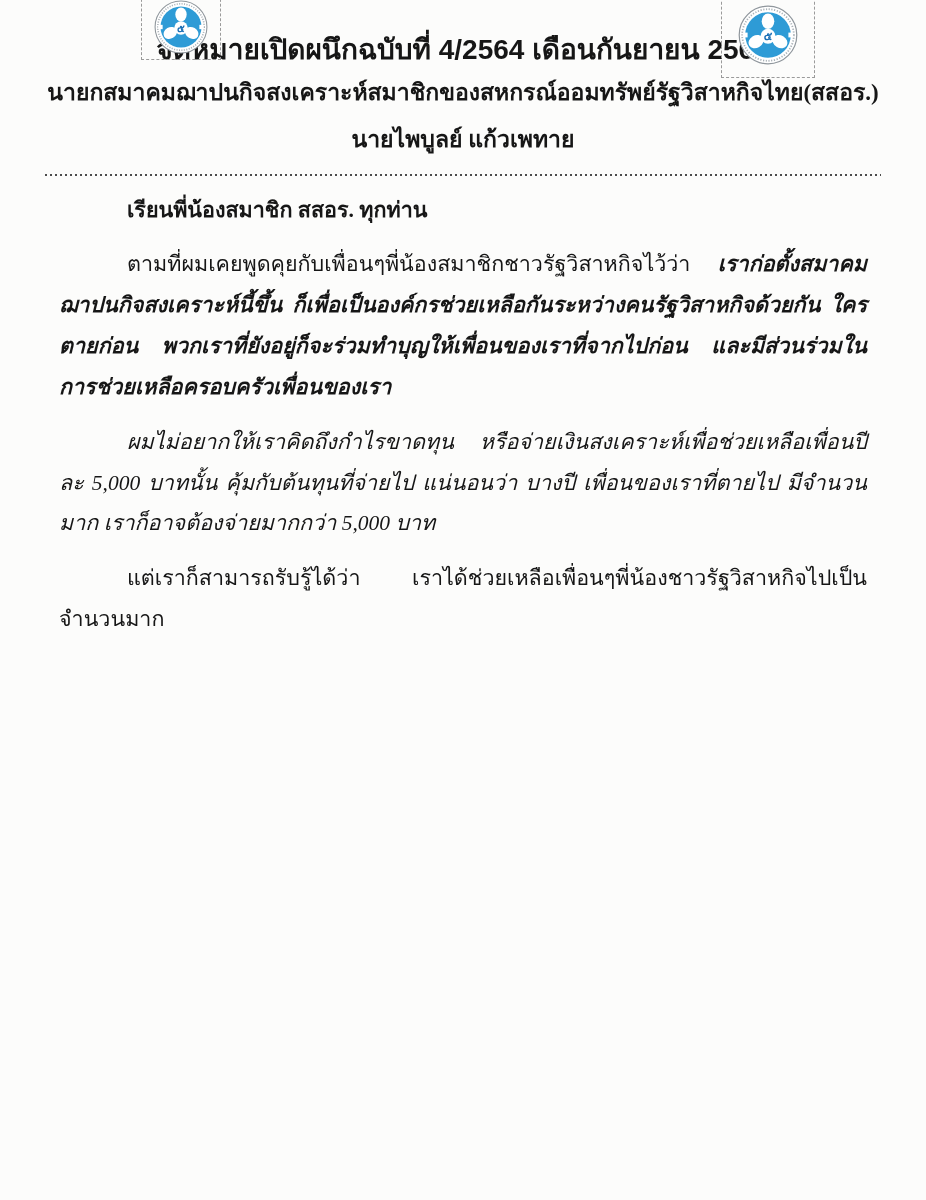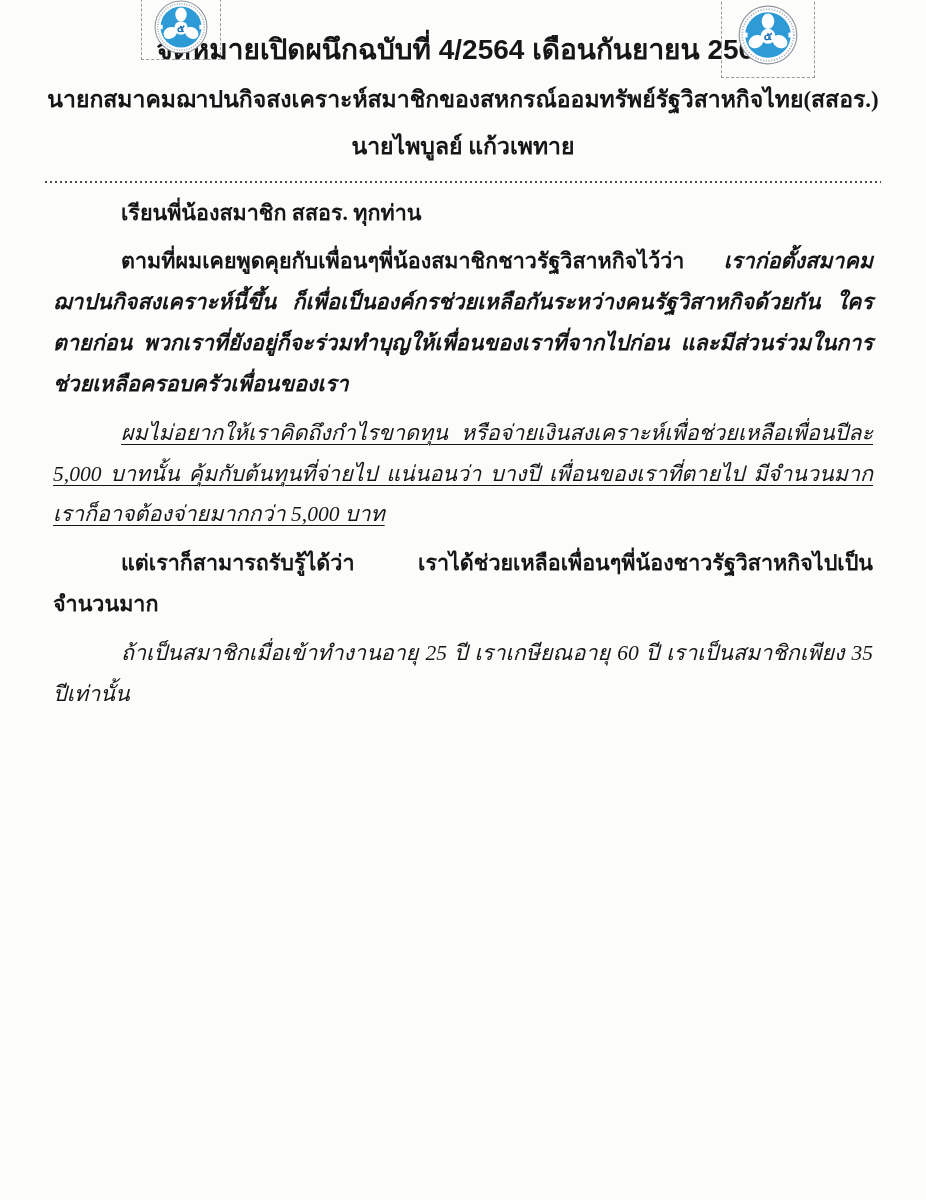--- a/index.html
+++ b/index.html
@@ -27,21 +27,21 @@
   .doc-title{
     font-size:28px;
     font-weight:700;
     line-height:1.55;
     font-family:"Liberation Sans", sans-serif;
   }
   .doc-subtitle{
     font-size:23px;
     font-weight:600;
     line-height:1.7;
-    margin-top:9px;
+    margin-top:2px;
   }
   .doc-author{
     font-size:23px;
     font-weight:600;
     line-height:1.7;
     margin-top:8px;
   }
   .logo-box{
     position:absolute;
     border:1px dashed #9a9a9a;
@@ -58,28 +58,27 @@
     height:2px;
     margin:14px 0 10px 0;
     background:repeating-linear-gradient(90deg,#4c4c4c 0 2px,transparent 2px 5px);
   }
   
   .doc-body{
     font-size:21.5px;
     line-height:1.9;
     text-align:justify;
   }
-  .para{ margin:8px; }
+  .para{ margin:14px; }
   .para.indent{ text-indent:68px; }
   .para.underline{
-    text-decoration:underline;
     text-underline-offset:4px;
     text-decoration-thickness:1px;
   }
-  .seg.regular{ font-weight:700; font-style:normal; }
+  .seg.regular{ font-weight:400; font-style:normal; }
   .seg.bold{ font-weight:700; }
   .seg.italic{ font-style:italic; }
   .seg.bold-italic{ font-weight:700; font-style:italic; }
 </style>
 </head>
 <body>
 
 <div class="page">
 
   <div class="header">
@@ -124,16 +123,15 @@
     <div class="doc-author">นายไพบูลย์  แก้วเพทาย</div>
   </div>
 
   <div class="sep-thin"></div>
 
   <div class="doc-body">
       <p class="para indent"><span class="seg bold">เรียนพี่น้องสมาชิก สสอร. ทุกท่าน</span></p>
       <p class="para indent"><span class="seg regular">ตามที่ผมเคยพูดคุยกับเพื่อนๆพี่น้องสมาชิกชาวรัฐวิสาหกิจไว้ว่า </span><span class="seg bold-italic">เราก่อตั้งสมาคมฌาปนกิจสงเคราะห์นี้ขึ้น ก็เพื่อเป็นองค์กรช่วยเหลือกันระหว่างคนรัฐวิสาหกิจด้วยกัน ใครตายก่อน พวกเราที่ยังอยู่ก็จะร่วมทำบุญให้เพื่อนของเราที่จากไปก่อน  และมีส่วนร่วมในการช่วยเหลือครอบครัวเพื่อนของเรา</span></p>
       <p class="para indent underline"><span class="seg italic">ผมไม่อยากให้เราคิดถึงกำไรขาดทุน หรือจ่ายเงินสงเคราะห์เพื่อช่วยเหลือเพื่อนปีละ 5,000 บาทนั้น คุ้มกับต้นทุนที่จ่ายไป แน่นอนว่า บางปี เพื่อนของเราที่ตายไป มีจำนวนมาก เราก็อาจต้องจ่ายมากกว่า 5,000 บาท</span></p>
       <p class="para indent"><span class="seg regular">แต่เราก็สามารถรับรู้ได้ว่า เราได้ช่วยเหลือเพื่อนๆพี่น้องชาวรัฐวิสาหกิจไปเป็นจำนวนมาก</span></p>
-      <p class="para indent"><span class="seg italic">ถ้าเป็นสมาชิกเมื่อเข้าทำงานอายุ 25 ปี เราเกษียณอายุ 60 ปี เราเป็นสมาชิกเพียง 35 ปีเท่านั้น</span></p>
     </div>
 
 </div>
 
 </body></html>

